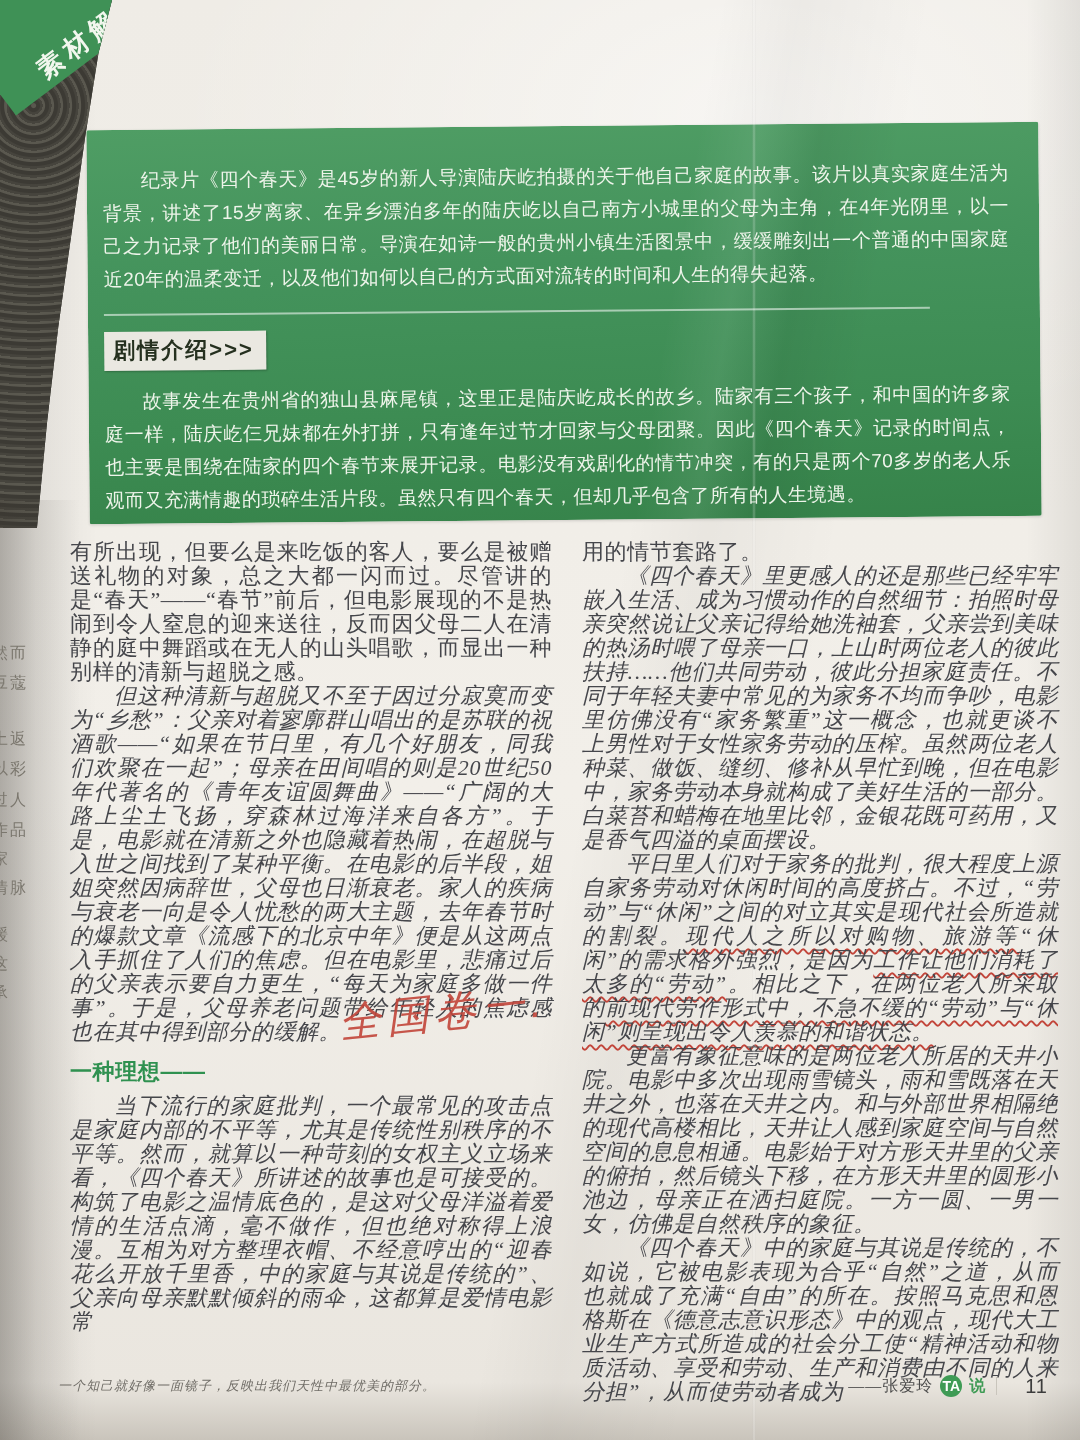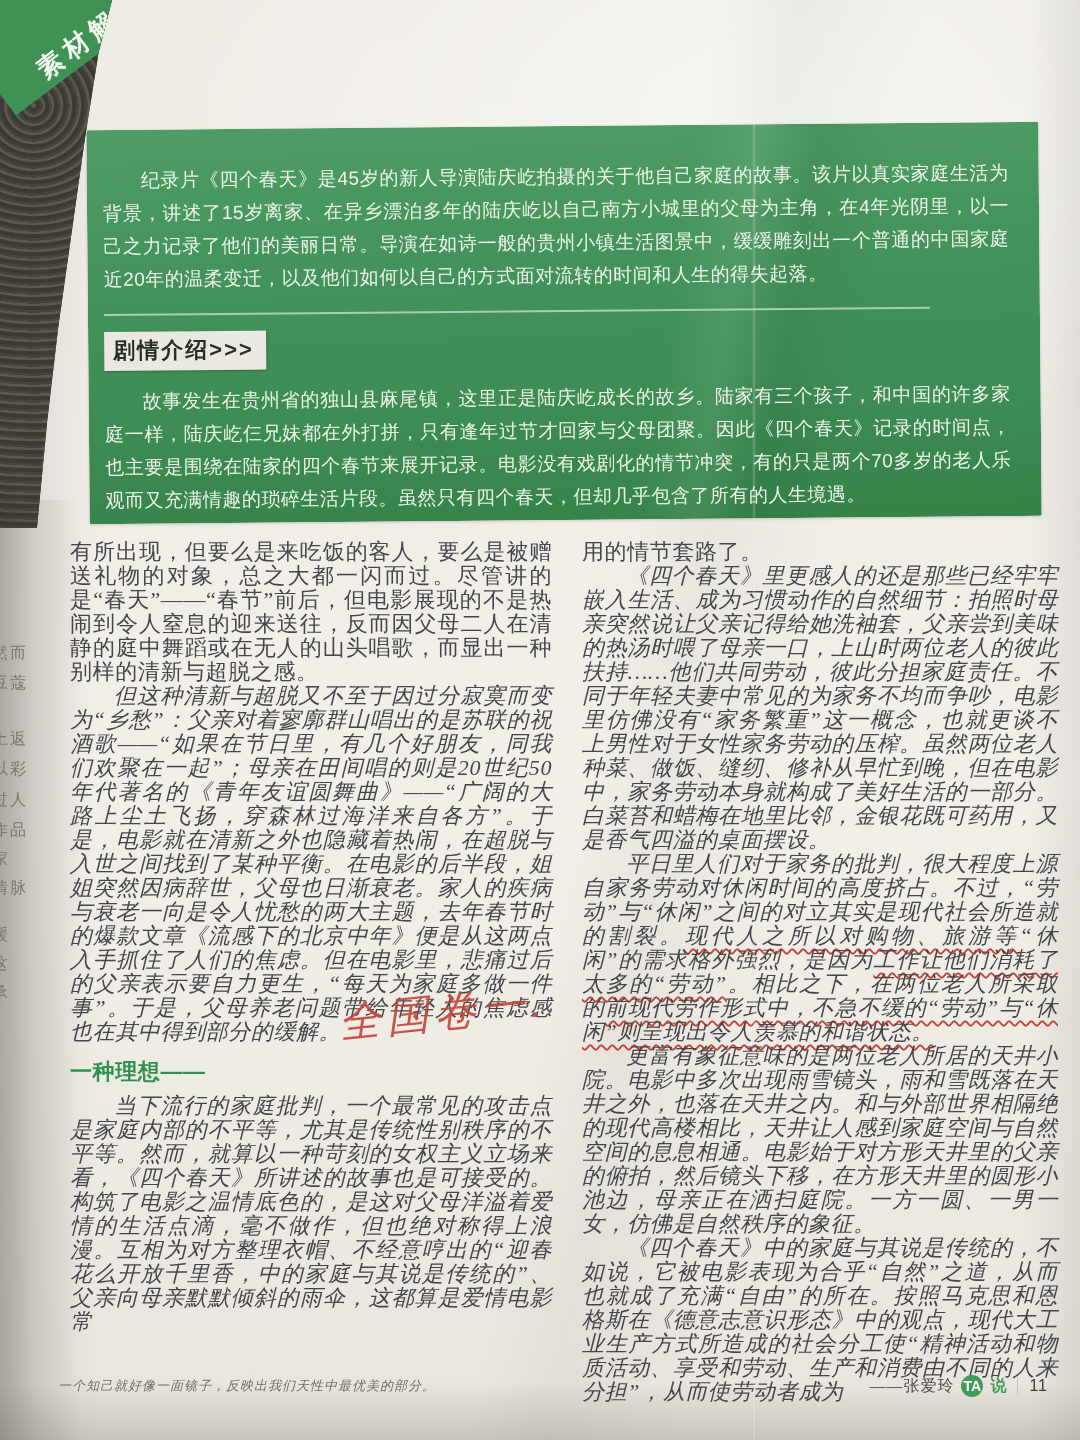--- a/index.html
+++ b/index.html
@@ -71,21 +71,21 @@
   .footer{position:absolute;left:58px;top:1368px;width:990px;height:36px;
         display:flex;align-items:center;gap:20px;}
   .footer-quote{font-size:13px;color:#6f6c66;letter-spacing:1px;font-style:italic;}
   .footer-right{margin-left:auto;display:flex;align-items:center;gap:7px;justify-content:space-between;}
   .footer-attr{font-size:16px;color:#4a4a4a;letter-spacing:1px;}
   .ta-badge{width:22px;height:22px;border-radius:50%;background:#3f9b55;color:#fff;
         display:flex;align-items:center;justify-content:center;
         font-family:"Liberation Sans",sans-serif;font-size:14px;font-weight:bold;}
   .ta-word{color:#3f9b55;font-size:16px;font-weight:bold;}
   .footer-div{width:1px;height:18px;background:#c9c5bc;margin:0 4px;}
-  .page-num{font-size:16px;color:#3c3c3c;letter-spacing:1px;font-family:"Liberation Sans",sans-serif;}
+  .page-num{font-size:20px;color:#3c3c3c;letter-spacing:1px;font-family:"Liberation Sans",sans-serif;margin-left:17px;}
 </style>
 </head>
 <body>
 
 <div class="photo">
 
   <div class="prev-strip">
     <div class="corner-label">
       <span>素材解</span>
     </div>

